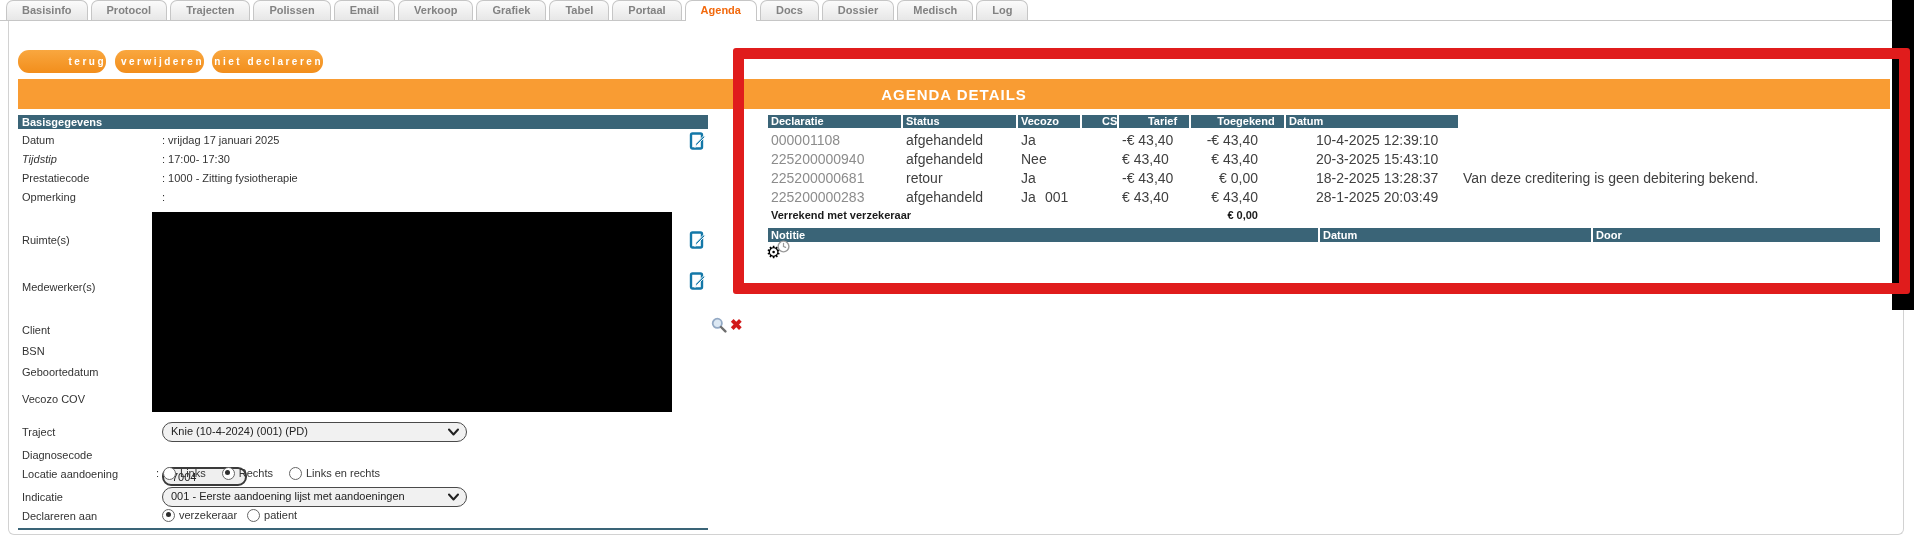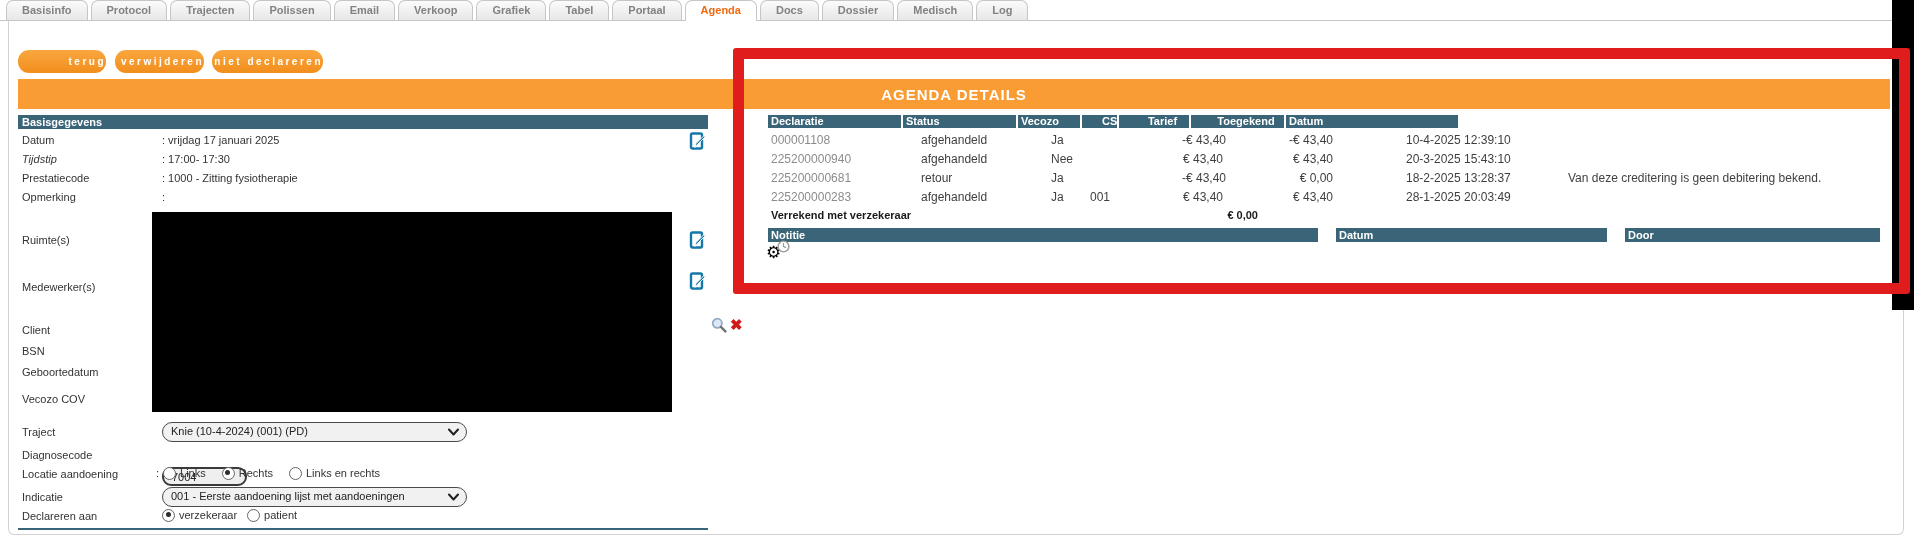--- a/index.html
+++ b/index.html
@@ -52,35 +52,35 @@
   .edit-ic{position:absolute;left:689px;cursor:pointer;}
   .search-x{position:absolute;left:711px;top:317px;display:flex;align-items:center;gap:3px;}
   .xmark{color:#D11A1A;font-size:15px;font-weight:bold;line-height:16px;cursor:pointer;}
 
   
   .decl-table{position:absolute;left:768px;top:115px;width:1112px;}
   .grid-hdr{display:grid;grid-template-columns:133px 113px 62px 35px 70px 93px 172px 1fr;gap:2px;}
   .grid-hdr > div{background:#3A6477;color:#fff;font-size:11px;font-weight:bold;height:13px;line-height:13px;
                   padding:0 3px;white-space:nowrap;overflow:hidden;}
   .grid-hdr .r{text-align:center;padding-left:20px;}
-  .grid-row{display:grid;grid-template-columns:133px 113px 62px 35px 70px 93px 172px 1fr;gap:17px;
-            height:19px;font-size:12px;color:#3F3F3F;line-height:19px;}
+  .grid-row{display:grid;grid-template-columns:133px 113px 62px 35px 70px 93px 172px 1fr;gap:2px;
+            height:19px;font-size:14px;color:#3F3F3F;line-height:19px;}
   .grid-row > div{padding:0 3px;white-space:nowrap;}
   .decl-rows{margin-top:3px;}
   .decl-num{color:#8C8C8C;}
   .cell-r{text-align:right;padding-right:26px !important;}
   .cell-csi{transform:translateX(-40px);}
   .cell-datum{padding-left:30px !important;}
   .sum-row{display:grid;grid-template-columns:133px 113px 62px 35px 70px 93px 172px 1fr;gap:2px;
            height:18px;font-size:11px;line-height:16px;font-weight:bold;color:#1a1a1a;}
   .sum-row .sum-lbl{grid-column:1/6;padding:0 3px;white-space:nowrap;}
   .sum-row .sum-val{grid-column:6;text-align:right;padding-right:26px;}
 
   .not-table{position:absolute;left:768px;top:228px;width:1112px;display:grid;
-             grid-template-columns:550px 271px 1fr;gap:18px;}
+             grid-template-columns:550px 271px 1fr;gap:2px;}
   .not-table > div{background:#3A6477;color:#fff;font-size:11px;font-weight:bold;height:14px;line-height:14px;
                    padding:0 3px;}
 
   .gear-wrap{position:absolute;left:766px;top:243px;width:26px;height:24px;cursor:pointer;}
   .gear{font-size:17px;line-height:20px;color:#000;}
   .clock{position:absolute;left:11px;top:-3px;}
 
   
   .black-strip{position:absolute;left:1892px;top:0;width:22px;height:310px;background:#000;}
   .annotation{position:absolute;left:733px;top:48px;width:1177px;height:246px;box-sizing:border-box;

